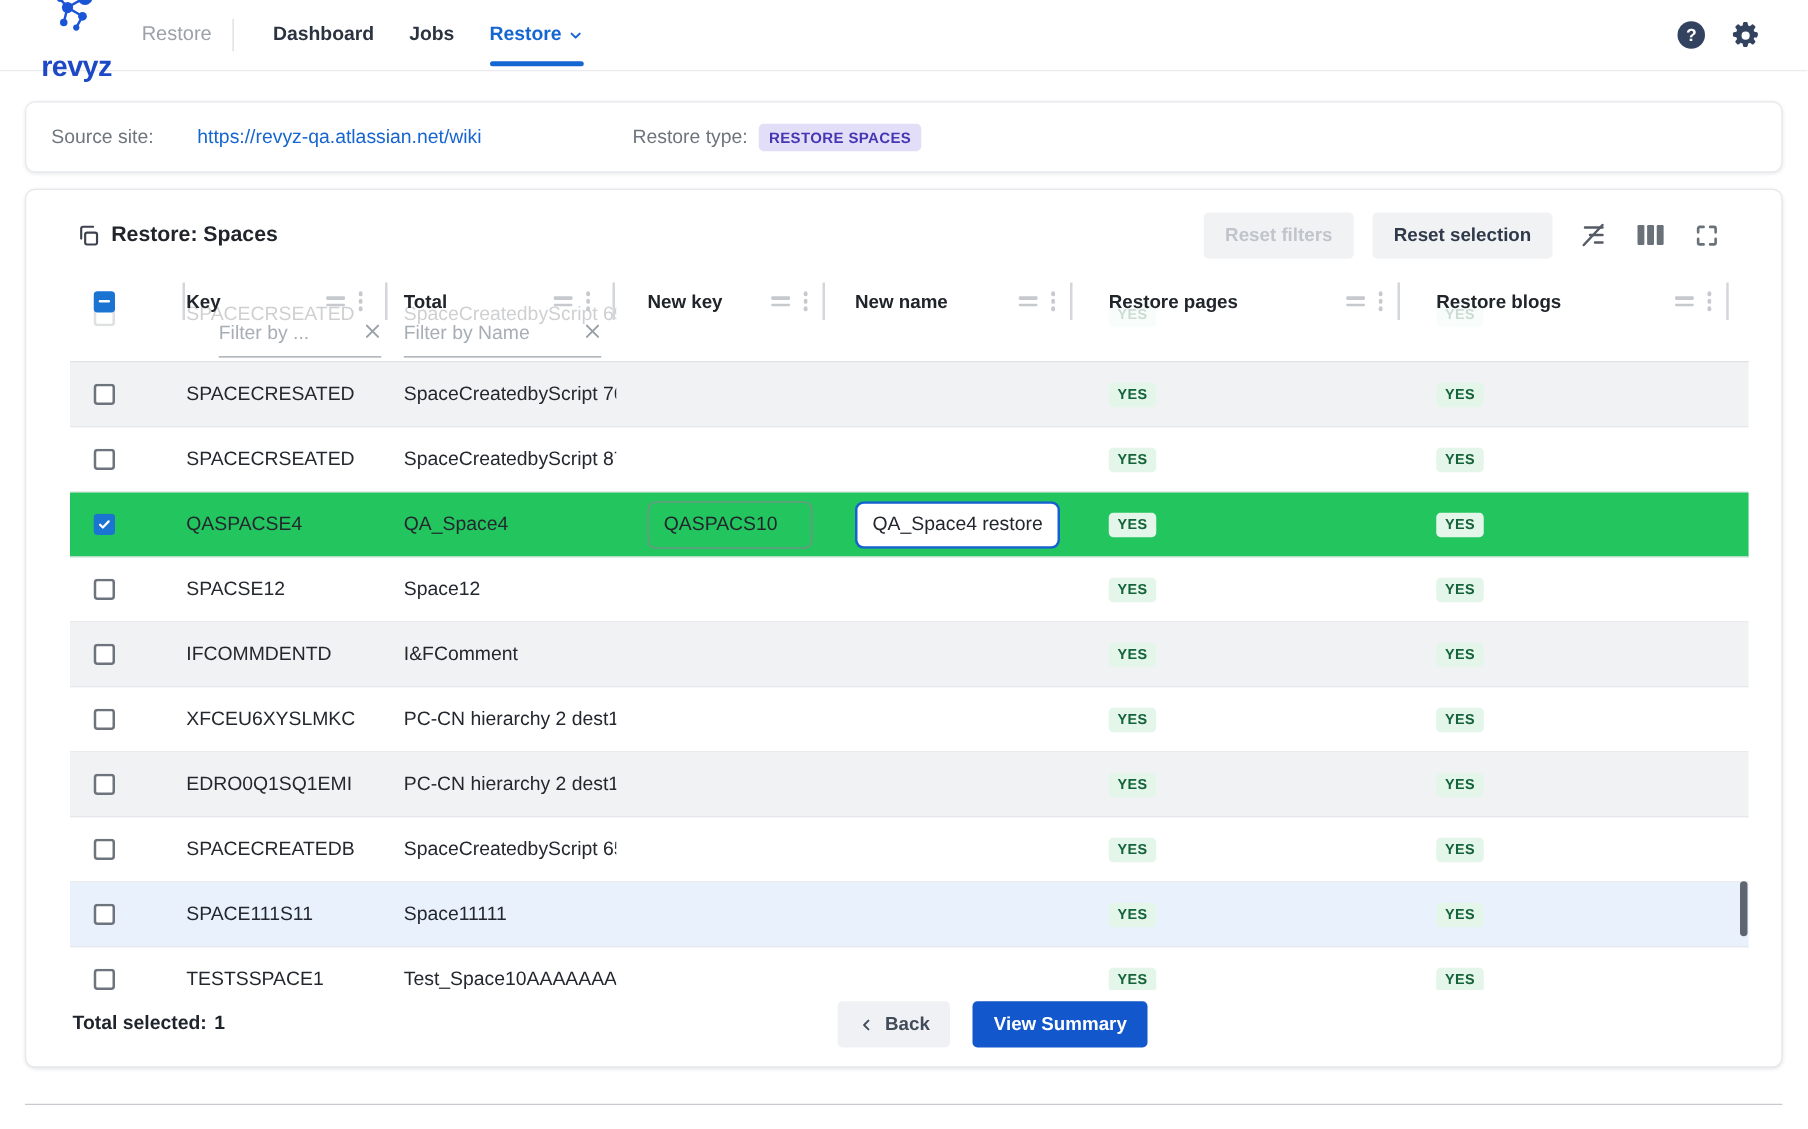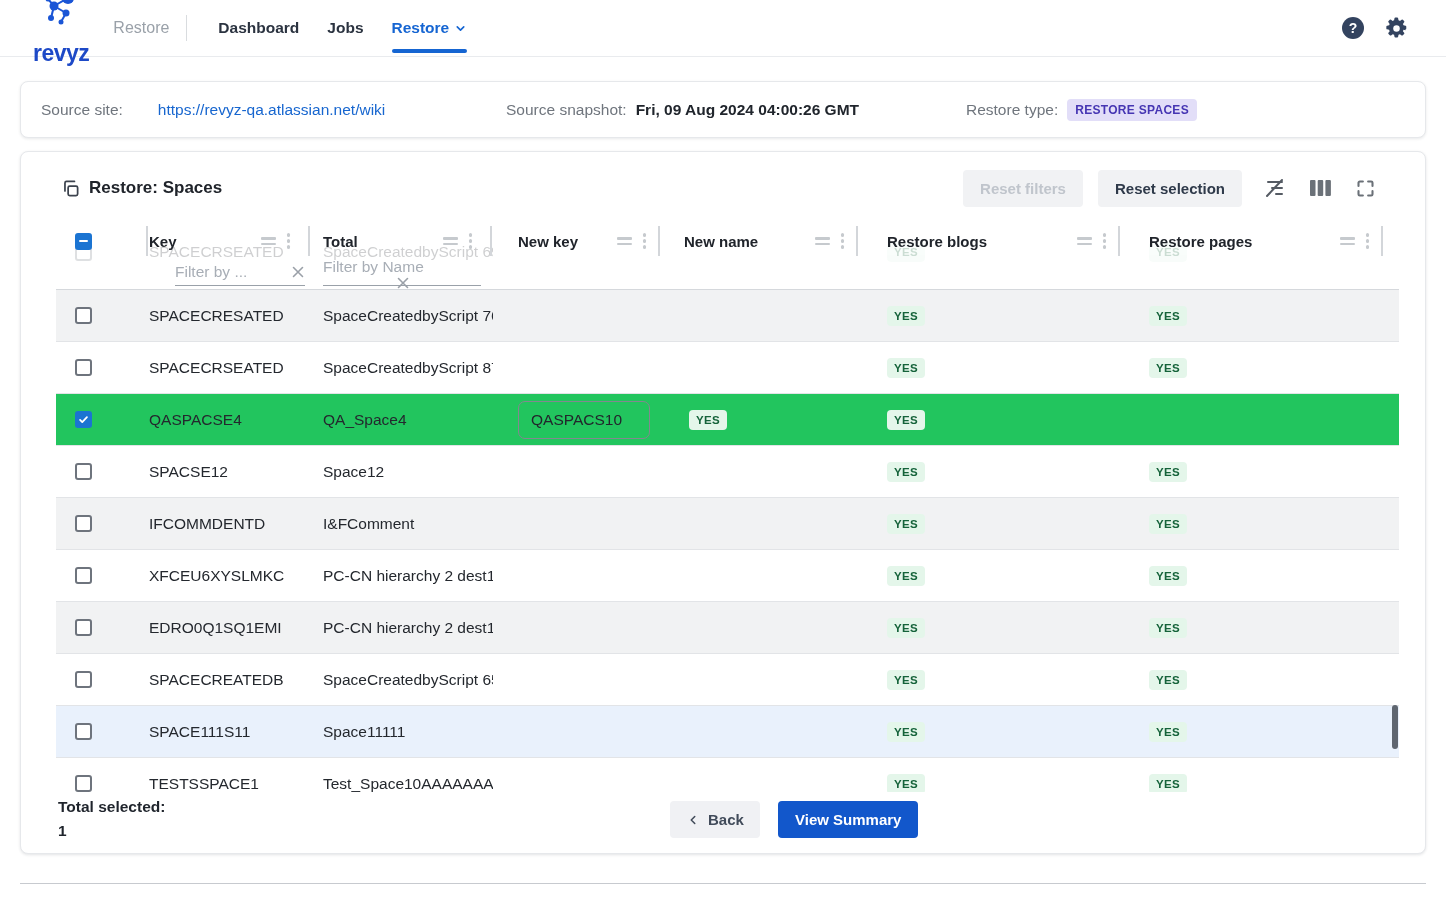--- a/index.html
+++ b/index.html
@@ -51,26 +51,26 @@
   .hrow { height:34px; position:relative; z-index:2; }
   .hcell { display:flex; align-items:center; height:34px; position:relative; }
   .hcell::after { content:""; position:absolute; right:1px; top:2px; height:30px; width:2px; background:#d3d6da; }
   .hlabel { font-size:15px; font-weight:bold; color:#20242b; white-space:nowrap; }
   .hicons { margin-left:auto; display:flex; align-items:center; gap:11px; padding-right:15px; }
   .eq-icon { display:flex; flex-direction:column; gap:3px; cursor:pointer; }
   .eq-icon i { display:block; width:15px; height:2.5px; background:#c6cace; border-radius:1px; }
   .dots-icon { display:flex; flex-direction:column; gap:2.5px; cursor:pointer; }
   .dots-icon i { display:block; width:3.5px; height:3.5px; background:#c6cace; border-radius:50%; }
   .frow { height:32px; position:relative; z-index:2; align-items:flex-start; }
-  .filterfield { display:flex; align-items:center; border-bottom:1.5px solid #9aa1a9; height:28px; }
+  .filterfield { display:flex; align-items:flex-start; border-bottom:1.5px solid #9aa1a9; height:28px; }
   .filterfield input { border:none; outline:none; background:transparent; font-family:inherit;
     font-size:15.5px; color:#3a4048; width:100%; }
   .filterfield input::placeholder { color:#a8aeb6; opacity:1; }
   .ff-key { width:130px; margin-left:26px; }
-  .ff-name { width:158px; margin-left:12px;flex-direction:column; }
+  .ff-name { width:158px; margin-left:12px; }
   .clear-x { flex:0 0 auto; margin-left:2px; cursor:pointer; display:flex; }
 
   .tbody { margin-left:35px; width:1343px; height:502px; overflow:hidden; position:relative; }
   .trow { height:52px; border-bottom:1px solid #e2e4e7; background:#fff; cursor:pointer; }
   .trow.v-stripe { background:#f1f2f3; }
   .trow.v-selected { background:#22c55e; }
   .trow.v-tint { background:#e9f1fc; }
   .trow.v-ghost { position:absolute; top:2px; left:0; right:0; opacity:.22; background:transparent;
     border:none; z-index:1; cursor:default; }
   .cell { font-size:15.5px; color:#24282e; white-space:nowrap; overflow:hidden; }
@@ -95,21 +95,21 @@
   .rowinput { font-family:inherit; font-size:15.5px; color:#22262c; height:38px; border-radius:7px;
     padding:0 12px; outline:none; }
   .ni-key { width:132px; border:1.5px solid #83888f; background:transparent; }
   .ni-name { width:164px; border:2px solid #1461d2; background:#fff; }
 
   .scroll-thumb { position:absolute; right:1px; top:415px; width:6px; height:44px;
     background:#5f6670; border-radius:3px; cursor:grab; }
 
   
   .tfoot { height:63px; position:relative; display:flex; align-items:center; padding:0 0 10px 37px; }
-  .total { font-size:15.5px; font-weight:bold; color:#1f242c; display:flex; gap:6px;flex-direction:column; }
+  .total { font-size:15.5px; font-weight:bold; color:#1f242c; display:flex; gap:6px; }
   .back-btn { position:absolute; left:649px; top:9px; height:37px; display:flex; align-items:center; gap:8px;
     background:#f0f1f4; border:none; border-radius:4px; color:#414b5a; font-family:inherit;
     font-size:15px; font-weight:bold; padding:0 16px; cursor:pointer; }
   .summary-btn { position:absolute; left:757px; top:9px; height:37px; background:#1257cb; border:none;
     border-radius:4px; color:#fff; font-family:inherit; font-size:15px; font-weight:bold;
     padding:0 17px; cursor:pointer; }
 
   .page-divider { margin:29px 20px 0; height:1px; background:#c7cacf; }
 </style>
 </head>
@@ -161,24 +161,20 @@
     </svg>
   </div>
 </div>
 
 <div class="source-card">
   <div class="src-group">
     <span class="src-label">Source site:</span>
     <a class="src-link">https://revyz-qa.atlassian.net/wiki</a>
   </div>
   <div class="src-group">
-    <span class="src-label">Source snapshot:</span>
-    <span class="src-value">Fri, 09 Aug 2024 04:00:26 GMT</span>
-  </div>
-  <div class="src-group">
     <span class="src-label">Restore type:</span>
     <span class="type-badge">RESTORE SPACES</span>
   </div>
 </div>
 
 <div class="main-card">
 
   <div class="card-hd">
     <div class="card-title">
       <svg width="19" height="19" viewBox="0 0 24 24" fill="none" stroke="#3c434e" stroke-width="2.2" stroke-linecap="round" stroke-linejoin="round" style="cursor:pointer">
@@ -288,36 +284,36 @@
               <i></i>
               <i></i>
             </span>
             <span class="dots-icon">
               <i></i>
               <i></i>
               <i></i>
             </span>
           </span>
       </div>
+      <div class="hcell c-pages">
+        <span class="hlabel">Restore pages</span>
+        <span class="hicons">
+            <span class="eq-icon">
+              <i></i>
+              <i></i>
+            </span>
+            <span class="dots-icon">
+              <i></i>
+              <i></i>
+              <i></i>
+            </span>
+          </span>
+      </div>
       <div class="hcell c-blogs">
         <span class="hlabel">Restore blogs</span>
-        <span class="hicons">
-            <span class="eq-icon">
-              <i></i>
-              <i></i>
-            </span>
-            <span class="dots-icon">
-              <i></i>
-              <i></i>
-              <i></i>
-            </span>
-          </span>
-      </div>
-      <div class="hcell c-pages">
-        <span class="hlabel">Restore pages</span>
         <span class="hicons">
             <span class="eq-icon">
               <i></i>
               <i></i>
             </span>
             <span class="dots-icon">
               <i></i>
               <i></i>
               <i></i>
             </span>
@@ -395,20 +391,21 @@
       <span class="cb checked">
         <svg class="check" width="11" height="11" viewBox="0 0 16 16" fill="none" stroke="#fff" stroke-width="2.6" stroke-linecap="round" stroke-linejoin="round">
               <path d="M3 8.5l3.2 3.2L13 4.5"></path>
             </svg>
 
       </span>
     </div>
     <div class="cell c-key">QASPACSE4</div>
     <div class="cell c-name">QA_Space4</div>
     <div class="cell c-newkey"><input class="rowinput ni-key" value="QASPACS10" style=""></div>
+    <div class="cell c-newname"><input class="rowinput ni-name" value="QA_Space4 restore" style=""></div>
     <div class="cell c-pages"><span class="yes">YES</span></div>
     <div class="cell c-blogs"><span class="yes">YES</span></div>
     <div></div>
   </div>
 
   <div class="grid trow v-plain">
     <div class="cell c-cb">
       <span class="cb">
         
         

